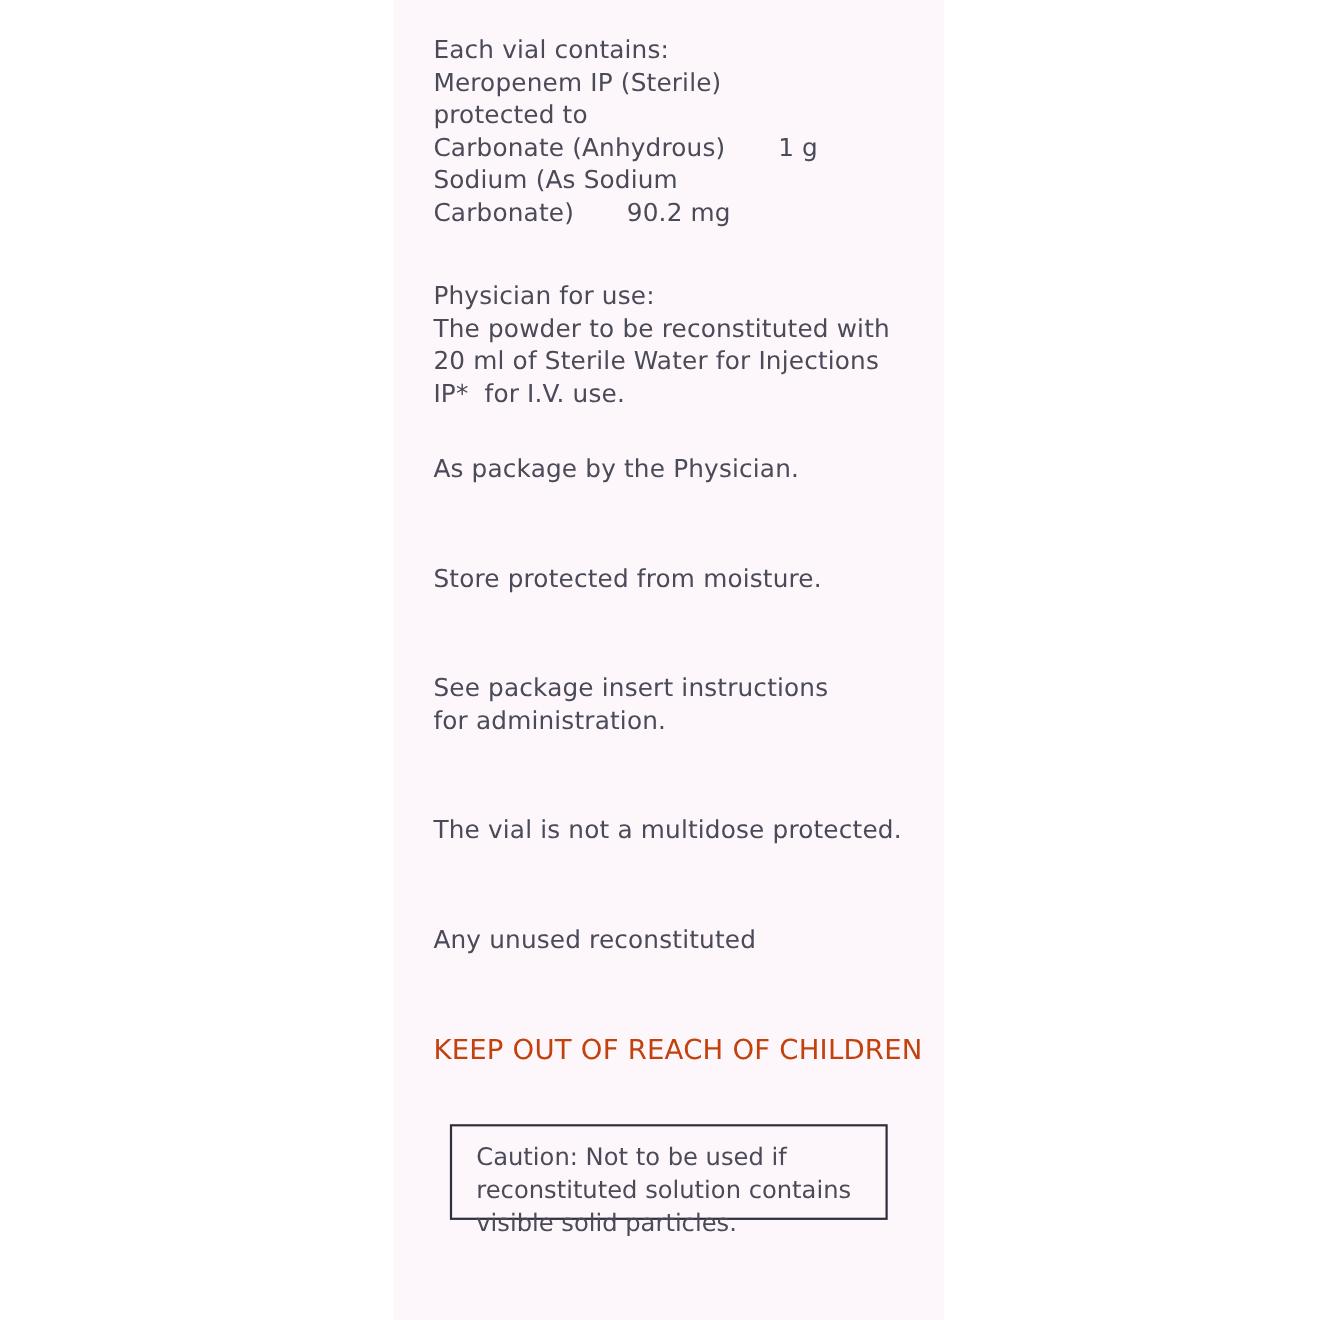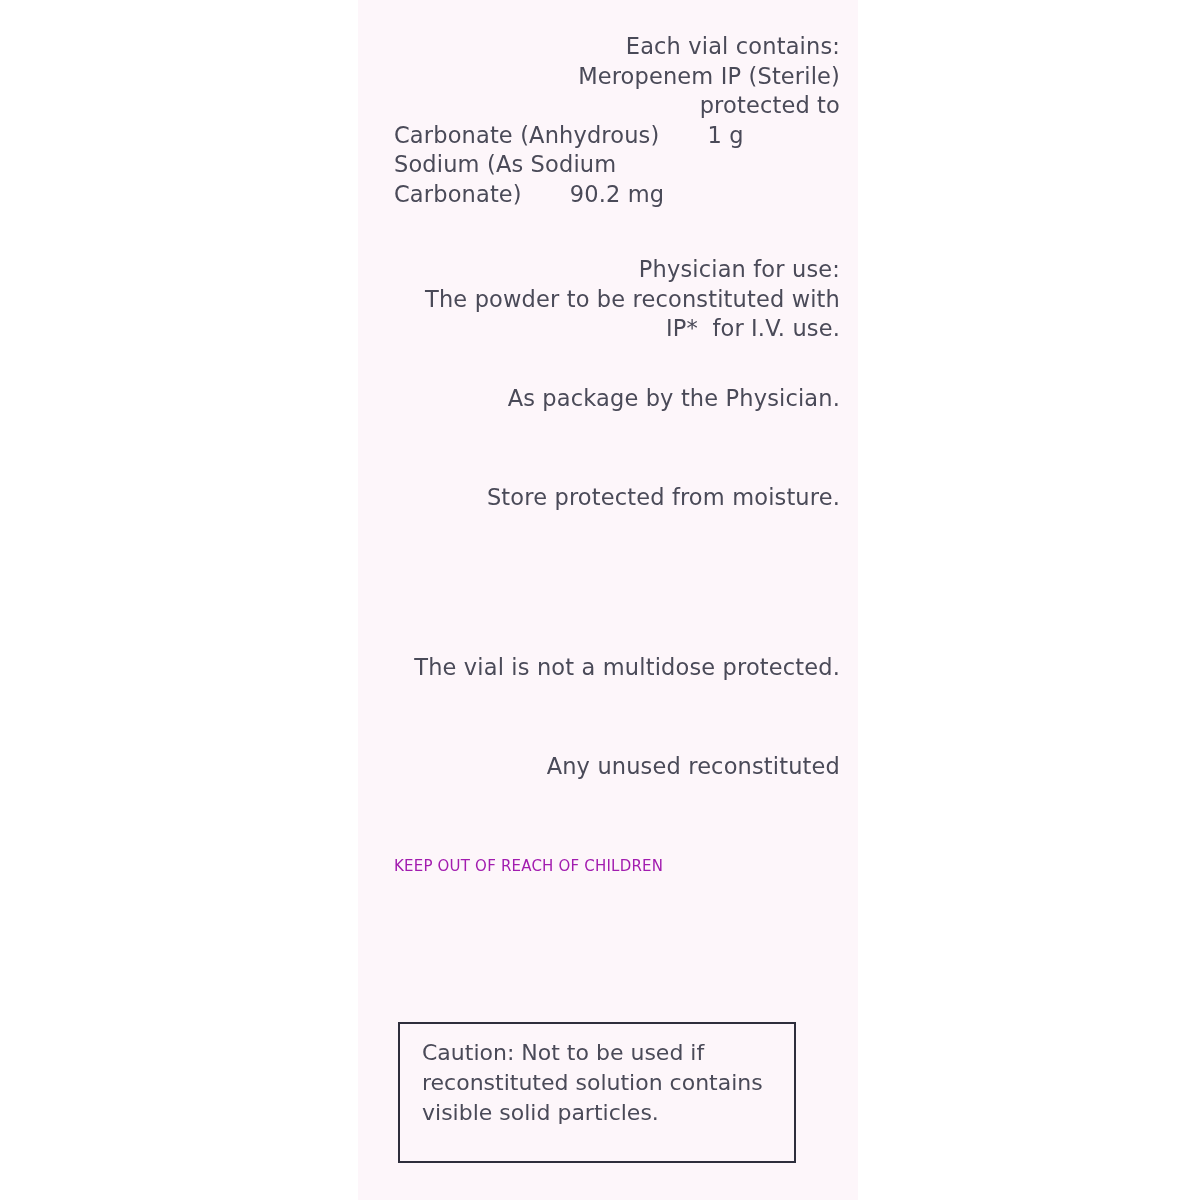--- a/index.html
+++ b/index.html
@@ -36,58 +36,57 @@
     right: 18px;
   }
   .block {
     color: #4a4a58;
     font-size: 22.5px;
     line-height: 29.5px;
     letter-spacing: 0.15px;
   }
   .block .line {
     white-space: pre;
-    text-align: right;
   }
   .spacer-lg { height: 46px; }
   .spacer-md { height: 40px; }
   .spacer-sm { height: 30px; }
 
   
   .comp-row {
     display: block;
     white-space: pre;
   }
   .comp-val {
     display: inline-block;
   }
 
   .caution-box {
     position: absolute;
-    left: 40px;
+    left: 51px;
     top: 1022px;
     width: 398px;
-    height: 141px;
+    height: 87px;
     border: 2px solid #2e2e3c;
     box-sizing: border-box;
   }
   .caution-text {
     position: absolute;
     left: 22px;
     top: 14px;
     right: 12px;
     color: #4a4a58;
     font-size: 22px;
     line-height: 30px;
   }
   .caution-text .line { white-space: pre; }
 
   .keep-out {
-    color: #a21caf;
-    font-size: 15px;
+    color: #c2410c;
+    font-size: 25px;
     line-height: 29.5px;
     letter-spacing: 0.2px;
     white-space: pre;
   }
 </style>
 </head>
 <body>
 
 <div class="page">
   <div class="panel">
@@ -100,39 +99,44 @@
         <div class="comp-row"><span>Carbonate (Anhydrous)</span><span class="comp-val" style="width:48px"></span><span>1 g</span></div>
         <div class="comp-row"><span>Sodium (As Sodium</span></div>
         <div class="comp-row"><span>Carbonate)</span><span class="comp-val" style="width:48px"></span><span>90.2 mg</span></div>
       </div>
 
       <div class="spacer-lg"></div>
 
       <div class="block">
         <div class="line">Physician for use:</div>
         <div class="line">The powder to be reconstituted with</div>
+        <div class="line">20 ml of Sterile Water for Injections</div>
         <div class="line">IP*  for I.V. use.</div>
       </div>
 
       <div class="spacer-md"></div>
 
       <div class="block">
         <div class="line">As package by the Physician.</div>
       </div>
 
       <div class="spacer-md"></div>
       <div class="spacer-sm"></div>
 
       <div class="block">
         <div class="line">Store protected from moisture.</div>
       </div>
 
       <div class="spacer-md"></div>
       <div class="spacer-sm"></div>
 
+      <div class="block">
+        <div class="line">See package insert instructions</div>
+        <div class="line">for administration.</div>
+      </div>
 
       <div class="spacer-md"></div>
       <div class="spacer-sm"></div>
 
       <div class="block">
         <div class="line">The vial is not a multidose protected.</div>
       </div>
 
       <div class="spacer-md"></div>
       <div class="spacer-sm"></div>

